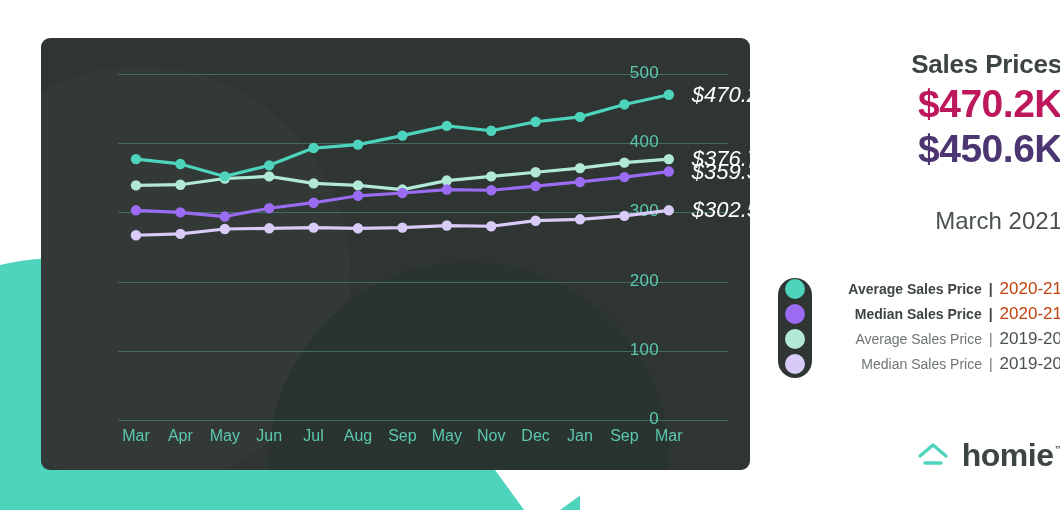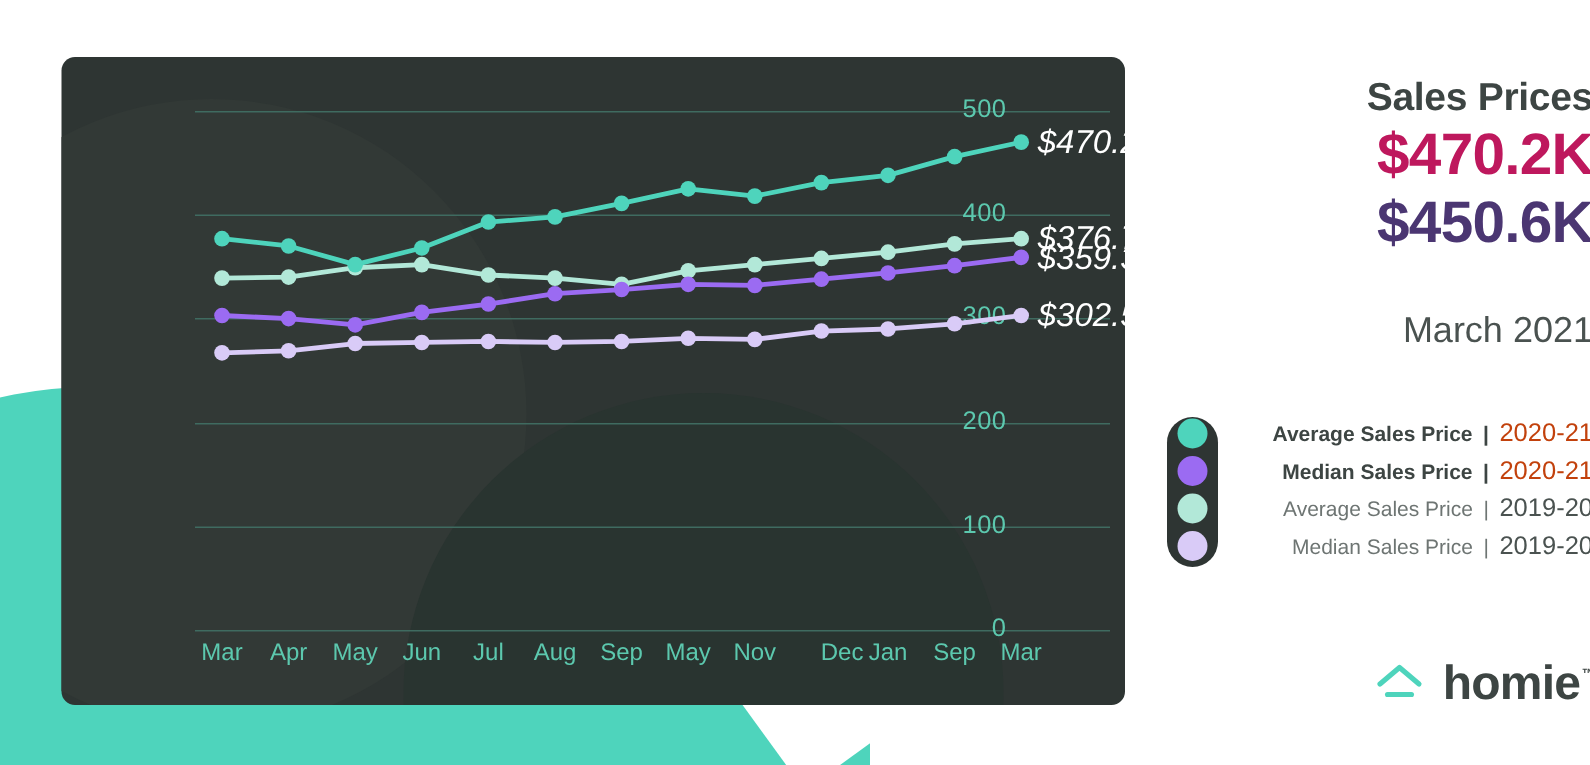--- a/index.html
+++ b/index.html
@@ -55,21 +55,21 @@
     border-radius: 50%;
   }
   .card-arc-b {
     position: absolute; left: 228px; top: 224px;
     width: 400px; height: 400px;
     background: #293430;
     border-radius: 50%;
   }
 
   .plot {
-    position: absolute; left: 16px; top: 0; width: 614px; height: 432px; padding-left: 28px;
+    position: absolute; left: 4px; top: 0; width: 614px; height: 432px; padding-left: 28px;
   }
   .gridline {
     position: absolute;
     left: 73px; width: 610px; height: 1px;
     background: #3f6b60;
   }
   .ytick {
     position: absolute;
     right: 0; width: 58px;
     text-align: right;
@@ -211,21 +211,21 @@
       <div id="xticks">
           <div class="xtick" style="left: 91px;">Mar</div>
           <div class="xtick" style="left: 135.4px;">Apr</div>
           <div class="xtick" style="left: 179.8px;">May</div>
           <div class="xtick" style="left: 224.2px;">Jun</div>
           <div class="xtick" style="left: 268.6px;">Jul</div>
           <div class="xtick" style="left: 313px;">Aug</div>
           <div class="xtick" style="left: 357.4px;">Sep</div>
           <div class="xtick" style="left: 401.8px;">May</div>
           <div class="xtick" style="left: 446.2px;">Nov</div>
-          <div class="xtick" style="left: 490.6px; text-align: right;">Dec</div>
+          <div class="xtick" style="left: 490.6px;">Dec</div>
           <div class="xtick" style="left: 535px;">Jan</div>
           <div class="xtick" style="left: 579.4px;">Sep</div>
           <div class="xtick" style="left: 623.8px;">Mar</div>
         </div>
       <svg class="series-svg" id="series-svg" viewBox="0 0 709 432">
           <g>
             <polyline points="91,147.41199999999998 135.4,146.71999999999997 179.8,140.49200000000002 224.2,138.41600000000003 268.6,145.33599999999998 313,147.41199999999998 357.4,151.564 401.8,142.568 446.2,138.41600000000003 490.59999999999997,134.264 535,130.112 579.4,124.57600000000002 623.8,121.11599999999999" fill="none" stroke="#b2e8d8" stroke-width="3.2" stroke-linecap="round" stroke-linejoin="round"></polyline>
             <circle cx="91" cy="147.41199999999998" r="5.2" fill="#b2e8d8"></circle>
             <circle cx="135.4" cy="146.71999999999997" r="5.2" fill="#b2e8d8"></circle>
             <circle cx="179.8" cy="140.49200000000002" r="5.2" fill="#b2e8d8"></circle>

